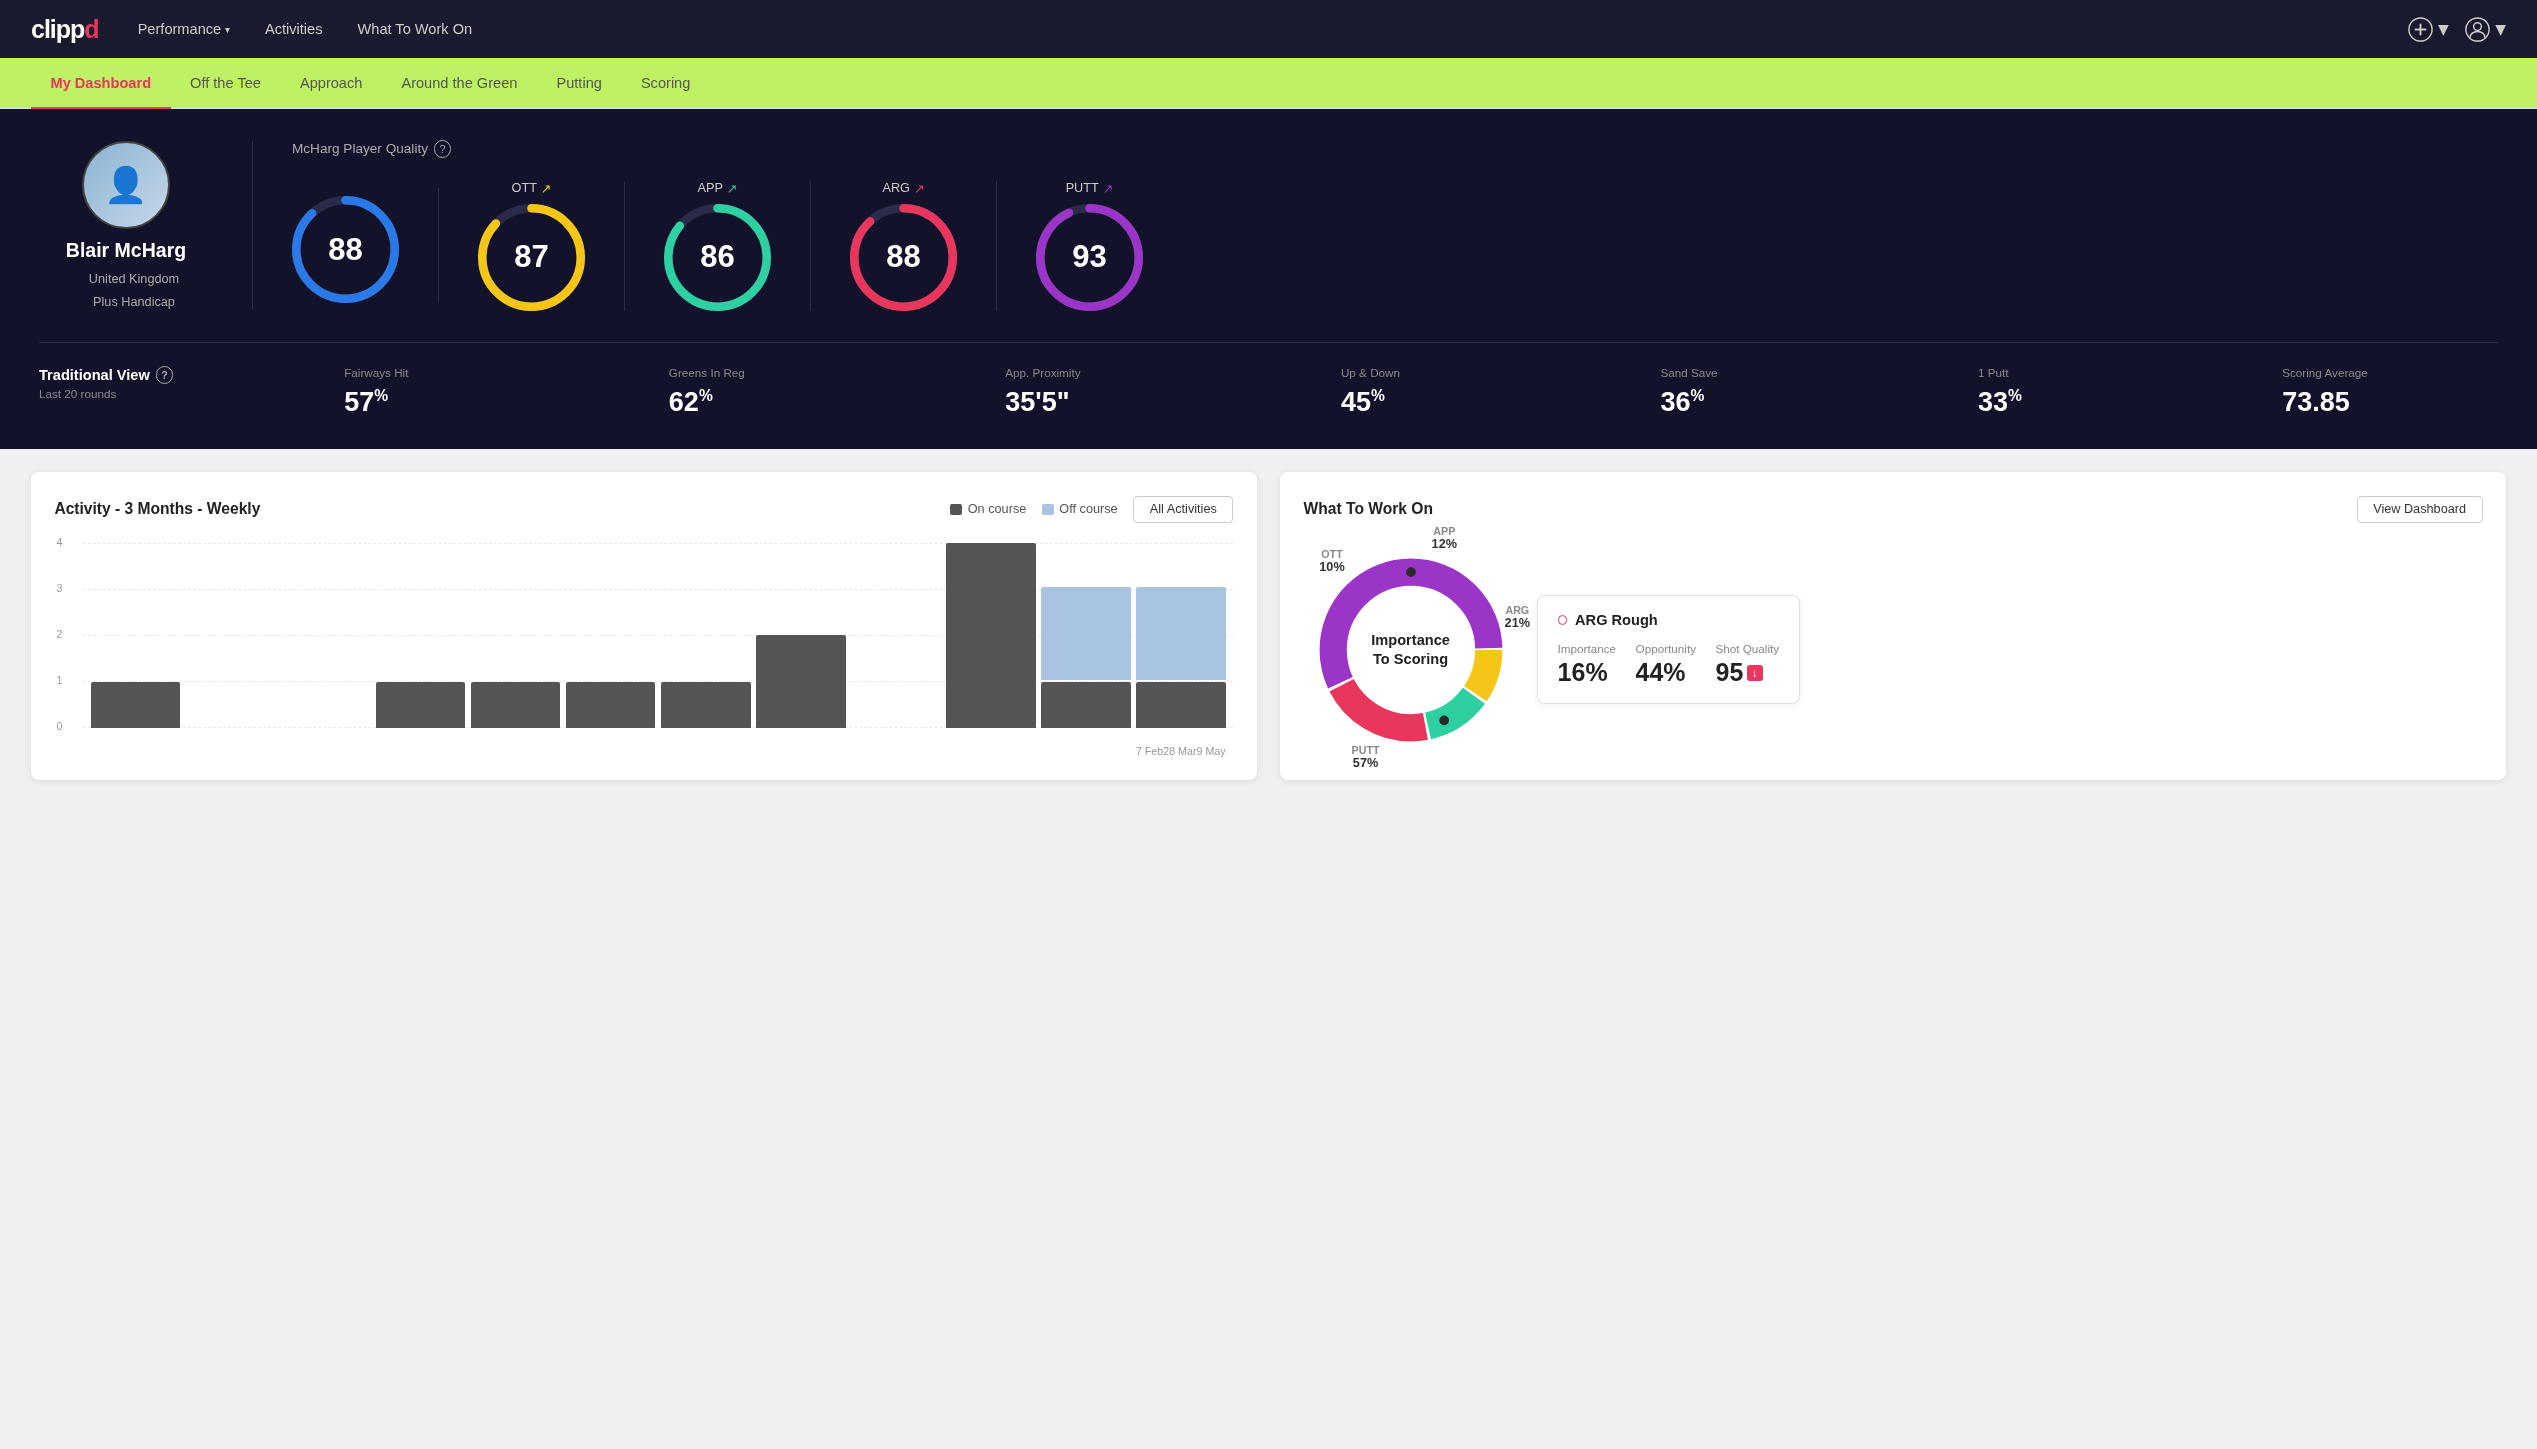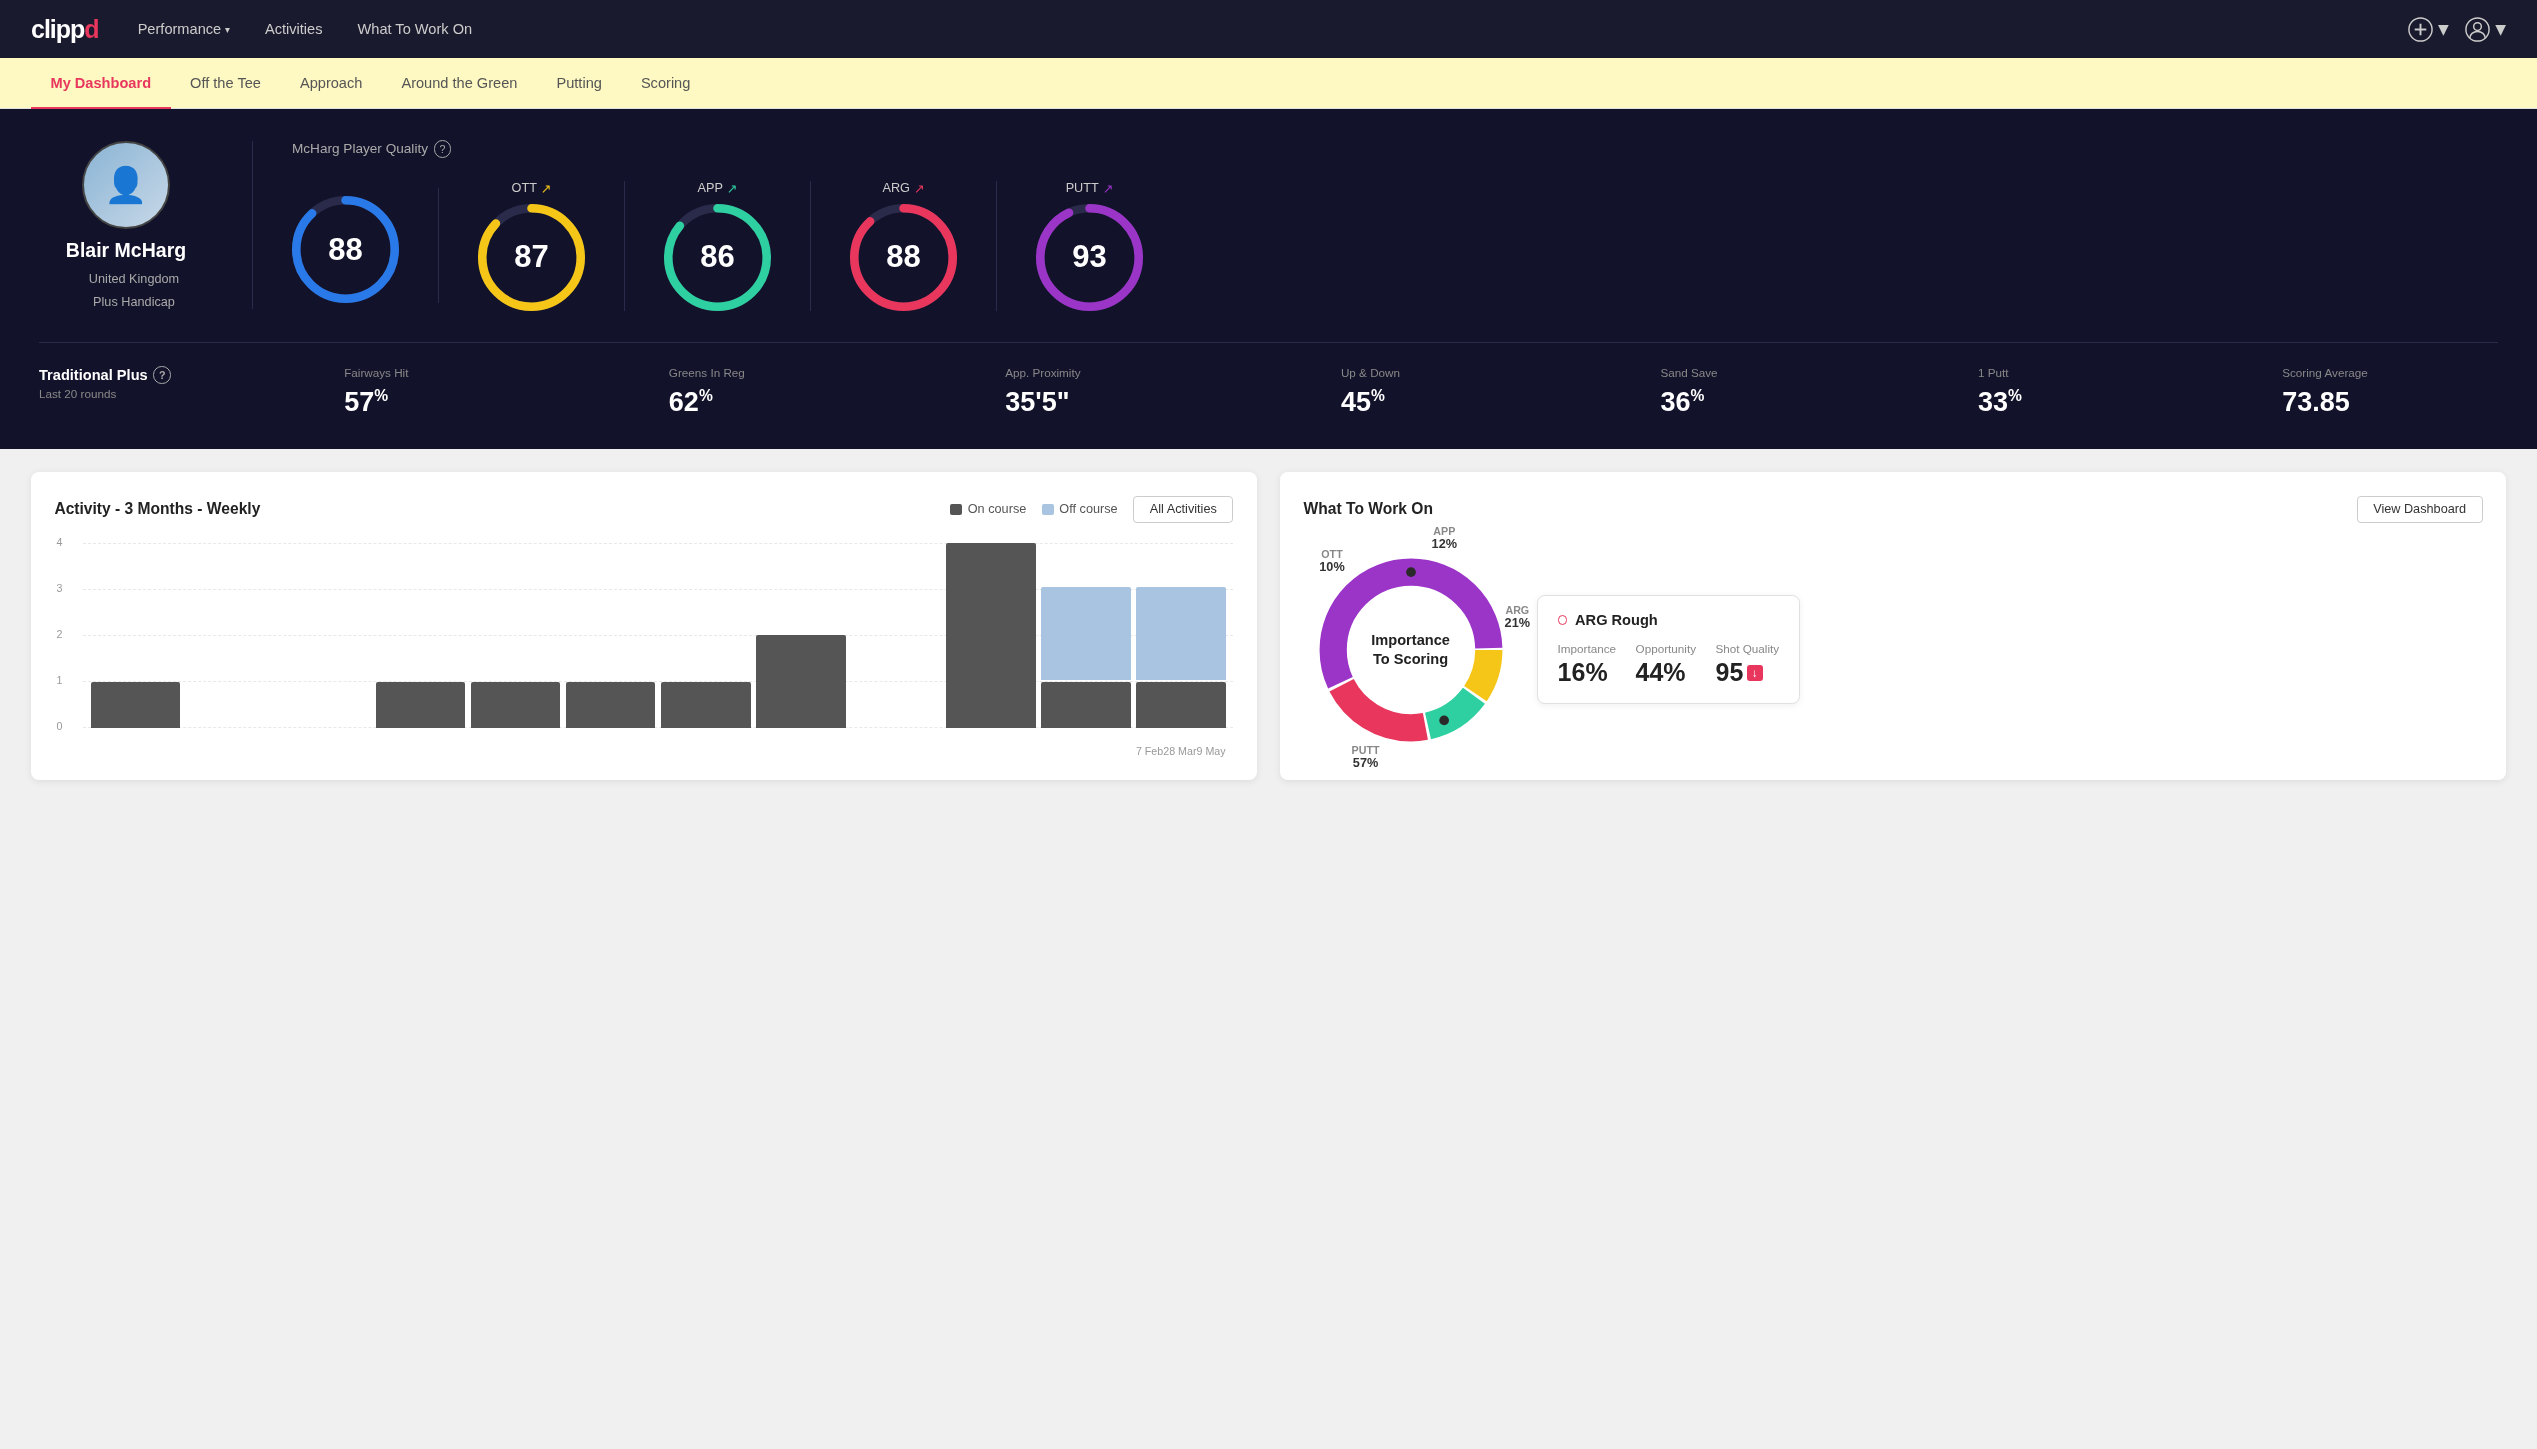--- a/index.html
+++ b/index.html
@@ -44,21 +44,21 @@
       color: #ccc;
       font-size: 21.4px;
       cursor: pointer;
       display: flex;
       align-items: center;
       gap: 3.9px;
     }
 
     
     .sub-tabs {
-      background: #fef9c3;
+      background: #bef264;
       display: flex;
       align-items: center;
       padding: 0 31px;
       border-bottom: 1px solid #e0e0e0;
       height: 51px;
       gap: 0;
     }
     .sub-tab {
       padding: 0 19.5px;
       height: 100%;
@@ -583,21 +583,21 @@
     <div class="circle-value">93</div>
   </div>
           </div>
         </div>
     </div>
   </div>
 
   <div class="traditional-stats">
     <div class="trad-label-section">
       <div class="trad-label">
-        <span>Traditional Plus</span>
+        <span>Traditional View</span>
         <span class="help-icon">?</span>
       </div>
       <div class="trad-sublabel">Last 20 rounds</div>
     </div>
     <div class="trad-stats-grid" id="trad-stats-grid">
     <div class="trad-stat">
     <div class="trad-stat-label">Fairways Hit</div>
     <div class="trad-stat-value">57<sup>%</sup></div>
   </div>
         <div class="trad-stat">

